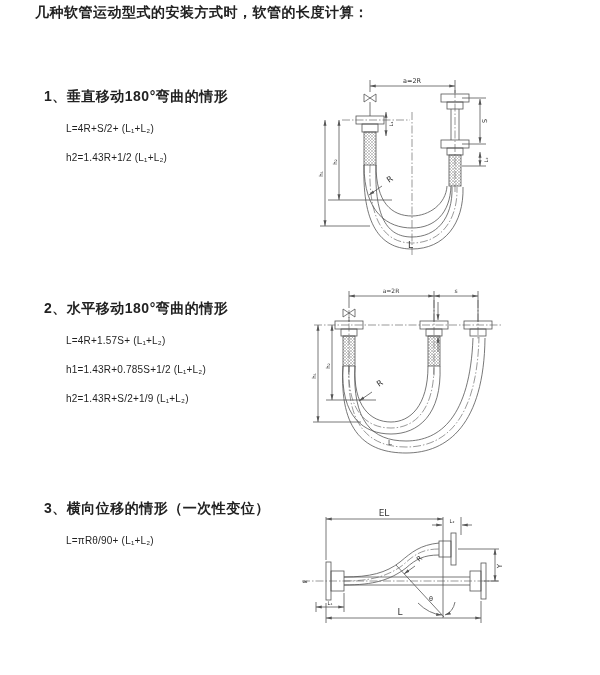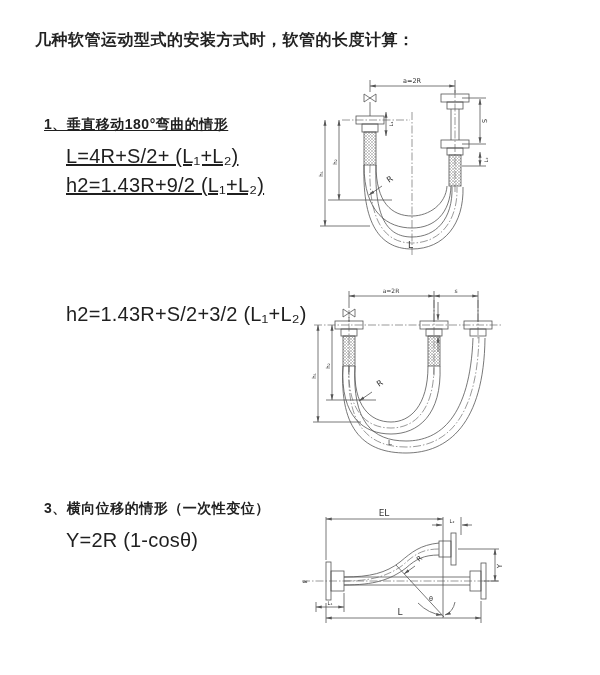--- a/index.html
+++ b/index.html
@@ -2,52 +2,55 @@
 <html><head>
 <meta charset="utf-8">
 <style>
   html,body{margin:0;padding:0;}
   body{
     width:600px;height:675px;background:#ffffff;position:relative;overflow:hidden;
     font-family:"Liberation Sans","DejaVu Sans",sans-serif;color:#1f1f1f;
   }
   .abs{position:absolute;}
   #title{
-    left:35px;top:30px;font-size:16px;font-weight:bold;letter-spacing:0.5px;color:#222;
+    left:35px;top:4px;font-size:14px;font-weight:bold;letter-spacing:0.5px;color:#222;
   }
   .section{left:44px;width:270px;}
-  #sec1{top:116px;text-decoration:underline;}
+  #sec1{top:88px;}
   #sec2{top:300px;}
   #sec3{top:500px;}
   .sec-heading{font-size:14px;font-weight:bold;color:#222;letter-spacing:0.5px;margin:0 0 8px 0;}
-  .formula{font-size:20px;color:#1f1f1f;margin:0 0 0 22px;line-height:29px;white-space:nowrap;letter-spacing:0.2px;}
+  .formula{font-size:10px;color:#1f1f1f;margin:0 0 0 22px;line-height:29px;white-space:nowrap;letter-spacing:0.2px;}
   svg{position:absolute;overflow:visible;}
   #dia1{left:312px;top:70px;}
   #dia2{left:306px;top:282px;}
   #dia3{left:298px;top:505px;}
   svg text{font-family:"DejaVu Sans","Liberation Sans",sans-serif;fill:#333;}
 </style>
 </head>
 <body>
 
 <div id="title" class="abs">几种软管运动型式的安装方式时，软管的长度计算：</div>
 
 <div id="sec1" class="abs section">
   <div class="sec-heading">1、垂直移动180°弯曲的情形</div>
   <div class="formula">L=4R+S/2+ (L₁+L₂)</div>
-  <div class="formula">h2=1.43R+9/2 (L₁+L₂)</div>
+  <div class="formula">h2=1.43R+1/2 (L₁+L₂)</div>
 </div>
 
 <div id="sec2" class="abs section">
-  <div class="formula">h2=1.43R+S/2+3/2 (L₁+L₂)</div>
+  <div class="sec-heading">2、水平移动180°弯曲的情形</div>
+  <div class="formula">L=4R+1.57S+ (L₁+L₂)</div>
+  <div class="formula">h1=1.43R+0.785S+1/2 (L₁+L₂)</div>
+  <div class="formula">h2=1.43R+S/2+1/9 (L₁+L₂)</div>
 </div>
 
 <div id="sec3" class="abs section">
   <div class="sec-heading">3、横向位移的情形（一次性变位）</div>
-  <div class="formula">Y=2R (1-cosθ)</div>
+  <div class="formula">L=πRθ/90+ (L₁+L₂)</div>
 </div>
 
 <svg id="dia1" width="250" height="190" viewBox="0 0 250 190">
   <defs>
     <marker id="ar1" viewBox="0 0 10 6" refX="9" refY="3" markerWidth="8" markerHeight="6" orient="auto-start-reverse">
       <path d="M0,0.6 L9,3 L0,5.4 Z" fill="#555"></path>
     </marker>
     <pattern id="hb1" width="3" height="3" patternUnits="userSpaceOnUse">
       <path d="M0,0 L3,3 M3,0 L0,3" stroke="#8a8a8a" stroke-width="0.45"></path>
     </pattern>

